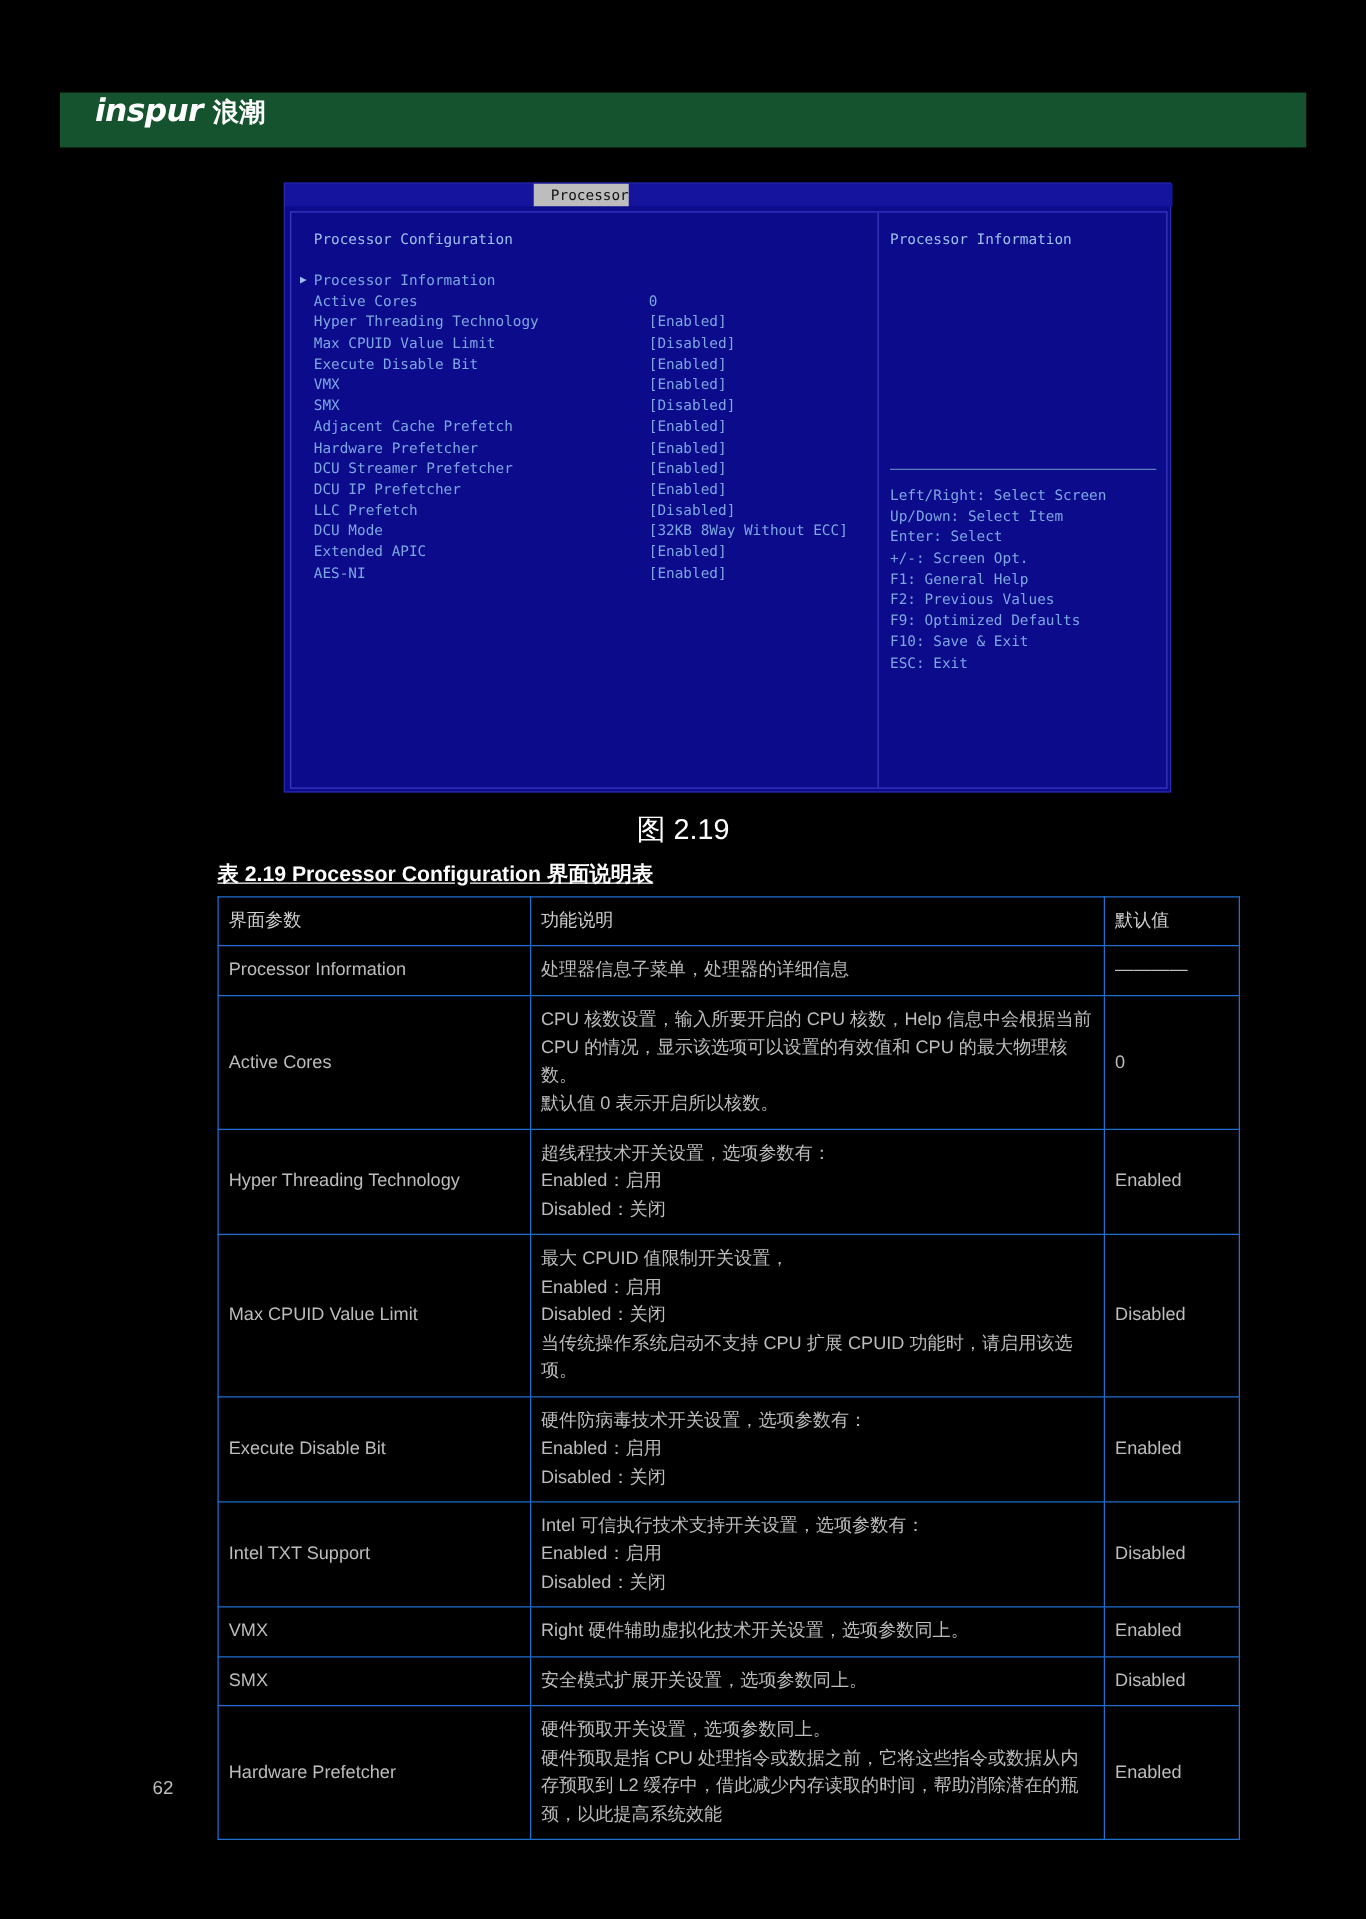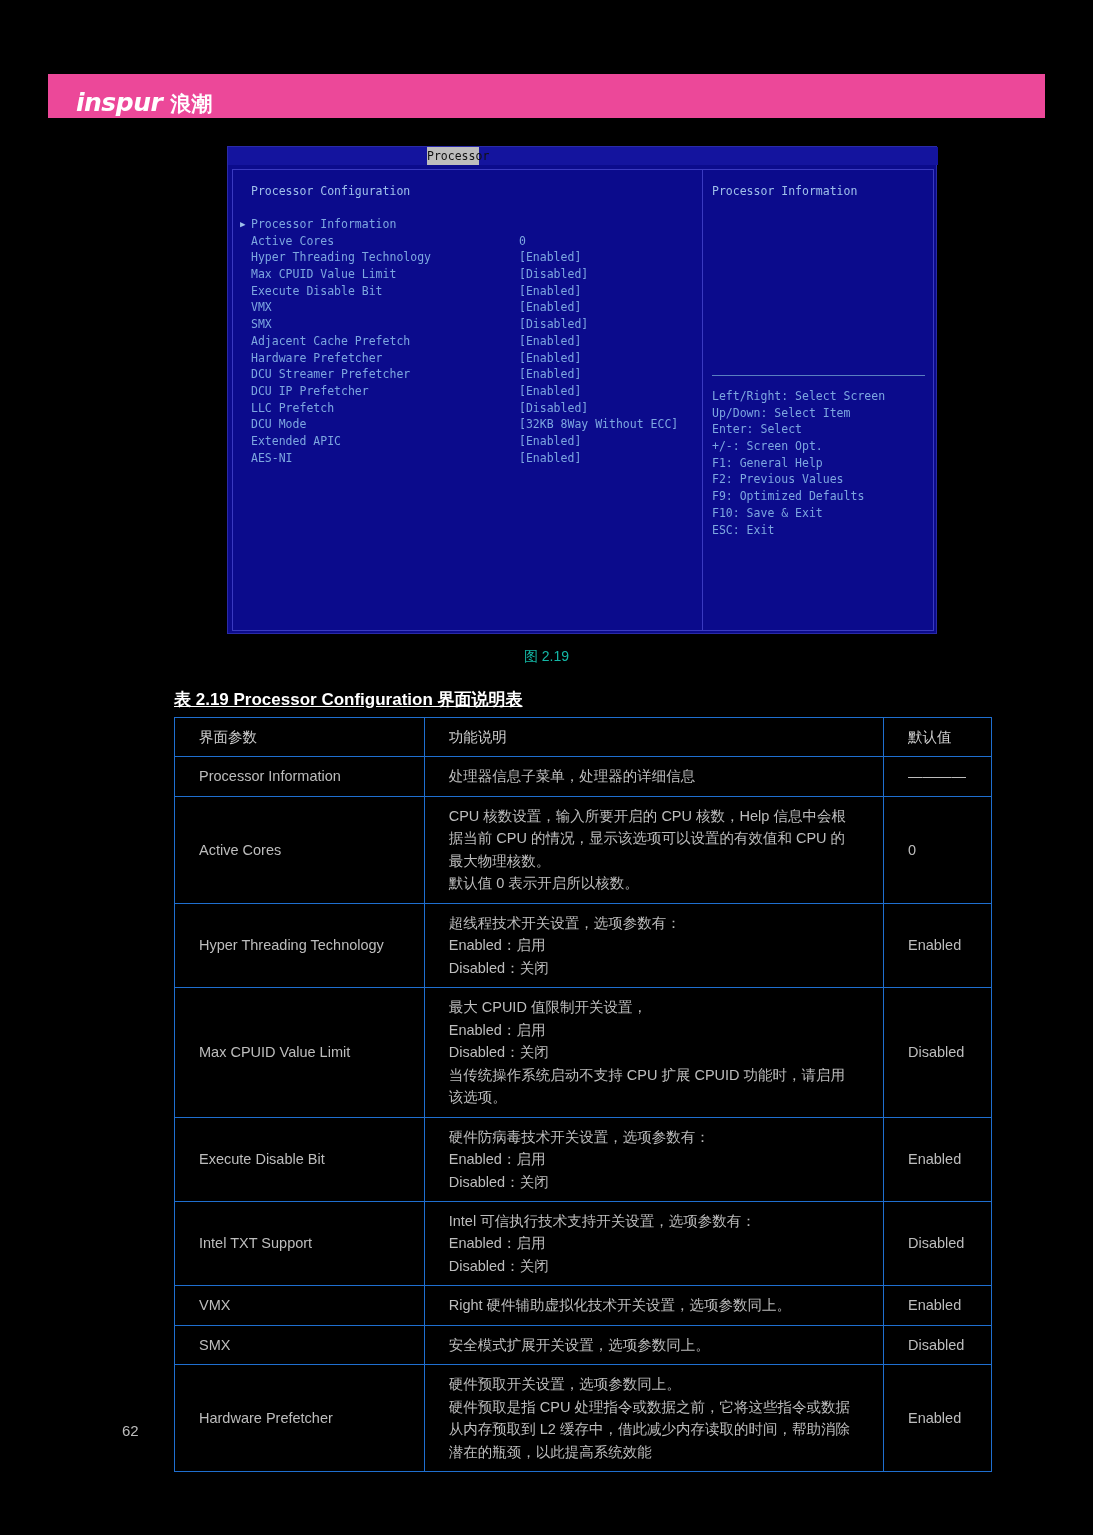--- a/index.html
+++ b/index.html
@@ -15,23 +15,23 @@
     overflow: hidden;
   }
 
   
   .header-banner {
     position: absolute;
     left: 48px;
     top: 74px;
     width: 997px;
     height: 44px;
-    background: #ec4899;
+    background: #14532d;
     display: flex;
-    align-items: flex-end;
+    align-items: flex-start;
   }
   .logo-wrap {
     display: flex;
     align-items: baseline;
     margin-left: 28px;
   }
   .logo-latin {
     color: #ffffff;
     font-family: "DejaVu Sans", sans-serif;
     font-size: 25px;
@@ -64,27 +64,27 @@
     position: absolute;
     left: 0; top: 0;
     width: 710px;
     height: 18px;
     background: #14149e;
   }
   .bios-tab {
     position: absolute;
     left: 199px;
     top: 0px;
-    width: 52px;
+    width: 76px;
     height: 18px;
     background: #bdbdbd;
     color: #111111;
     font-size: 11.5px;
     line-height: 18px;
-    text-align: left;
+    text-align: right;
     font-family: "DejaVu Sans Mono", monospace;
   }
   .bios-body {
     position: absolute;
     left: 4px;
     top: 22px;
     width: 702px;
     height: 462px;
     border: 1px solid #3a3ac0;
     box-sizing: border-box;
@@ -134,22 +134,22 @@
   .help-line { height: 16.7px; line-height: 16.7px; white-space: nowrap; }
   .help-block { position: absolute; top: 218px; left: 8px; }
 
   
   .fig-caption {
     position: absolute;
     left: 0;
     top: 648px;
     width: 1093px;
     text-align: center;
-    color: #14b8a6;
-    font-size: 14px;
+    color: #ffffff;
+    font-size: 23px;
   }
   .table-caption {
     position: absolute;
     left: 174px;
     top: 688px;
     color: #ffffff;
     font-size: 17px;
     font-weight: bold;
     text-decoration: underline;
   }
@@ -159,21 +159,21 @@
     position: absolute;
     left: 174px;
     top: 717px;
     width: 818px;
     border-collapse: collapse;
     color: #bdbdbd;
     font-size: 14.5px;
   }
   table.spec th, table.spec td {
     border: 1px solid #1f6fd0;
-    padding: 8px 24px;
+    padding: 8px 8px;
     vertical-align: middle;
     text-align: left;
     font-weight: normal;
     line-height: 1.55;
   }
   table.spec th { color: #cfcfcf; }
   table.spec col.c1 { width: 250px; }
   table.spec col.c2 { width: 460px; }
   table.spec col.c3 { width: 108px; }
   .multi { white-space: pre-line; }

